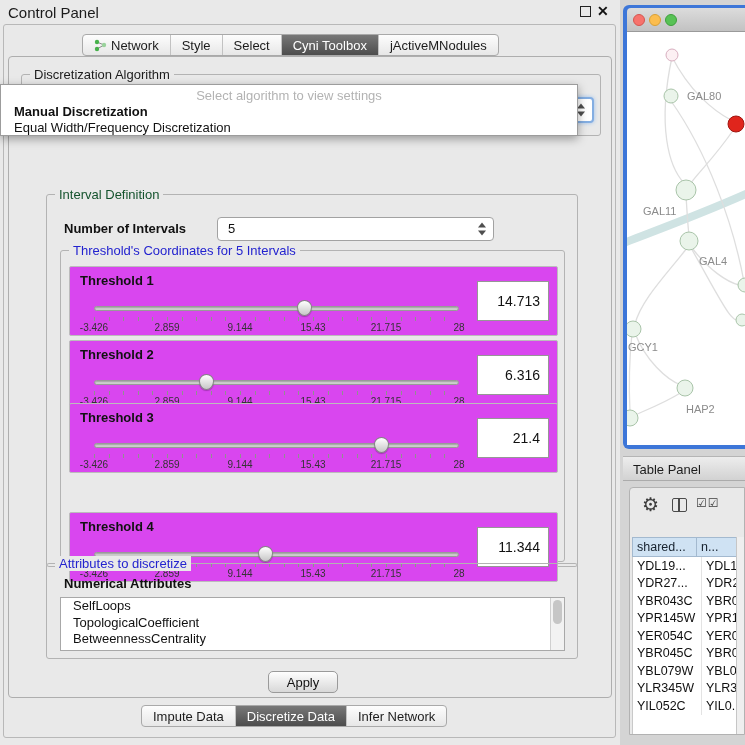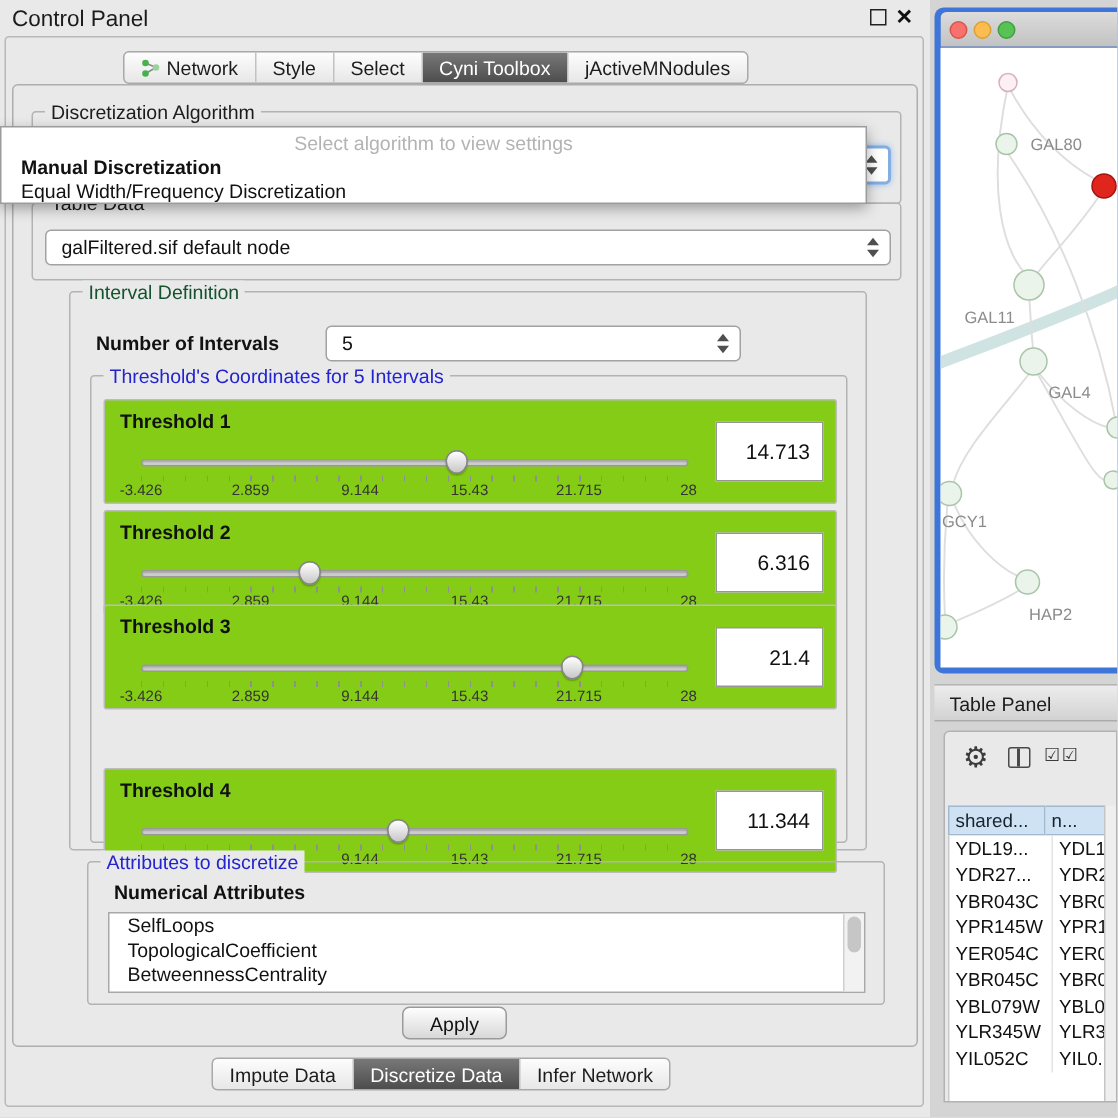--- a/index.html
+++ b/index.html
@@ -30,21 +30,21 @@
 
   
   .combo { position:absolute; background:#fff; border:1px solid #a2a2a2; border-radius:4px; font-size:13px; color:#111; }
   .combo .val { position:absolute; left:10px; top:0; line-height:22px; white-space:nowrap; }
   .combo.focus { border:2px solid #84aee2; box-shadow:0 0 4px #9cc0ec; }
   .stepper { position:absolute; right:6px; top:50%; transform:translateY(-50%); width:9px; height:13px; }
   .arr-up { position:absolute; top:0; left:0; width:0; height:0; border-left:4.5px solid transparent; border-right:4.5px solid transparent; border-bottom:5px solid #4f4f4f; }
   .arr-dn { position:absolute; bottom:0; left:0; width:0; height:0; border-left:4.5px solid transparent; border-right:4.5px solid transparent; border-top:5px solid #4f4f4f; }
 
   
-  .tpanel { position:absolute; left:8px; width:489px; height:70px; border:1px solid #bcbcbc; border-radius:2px; background:#84cc16; }
+  .tpanel { position:absolute; left:8px; width:489px; height:70px; border:1px solid #bcbcbc; border-radius:2px; background:#d946ef; }
   .tlabel { position:absolute; left:10px; top:6px; font-size:13px; font-weight:bold; color:#111; }
   .slider-area { position:absolute; left:24px; top:0; width:365px; height:70px; }
   .track { position:absolute; left:0; top:39px; width:100%; height:5px; background:#cccccc; border:1px solid #999; border-radius:3px; box-shadow:inset 0 1px 1px rgba(0,0,0,.18); }
   .thumb { position:absolute; top:33px; width:15px; height:16px; border-radius:50% 50% 50% 50% / 45% 45% 55% 55%; background:linear-gradient(#ffffff,#c7c7c7); border:1px solid #858585; box-shadow:0 1px 1px rgba(0,0,0,.25); }
   .ticks { position:absolute; left:0; top:50px; width:100%; height:4px; background:repeating-linear-gradient(90deg,#909090 0,#909090 1px,transparent 1px,transparent 14.6px); }
   .scale { position:absolute; left:0; top:55px; width:100%; height:12px; }
   .scale-num { position:absolute; transform:translateX(-50%); font-size:10px; color:#333; white-space:nowrap; }
   .vbox { position:absolute; right:8px; top:14px; width:72px; height:40px; background:#fff; border:1px solid #969696; font-size:14px; color:#111; text-align:right; line-height:38px; padding-right:8px; }
 
   
@@ -132,30 +132,20 @@
         <div class="group" style="left:12px; top:17px; width:580px; height:62px;">
           <span class="gtitle">Discretization Algorithm</span>
           <div class="combo focus" style="left:8px; top:22px; width:564px; height:26px;">
             <span class="stepper">
                 <span class="arr-up"></span>
                 <span class="arr-dn"></span>
               </span>
           </div>
         </div>
 
-        <div class="group" style="left:12px; top:78px; width:580px; height:52px;">
-          <span class="gtitle">Table Data</span>
-          <div class="combo" style="left:8px; top:17px; width:564px; height:24px;">
-            <span class="val">galFiltered.sif default node</span>
-            <span class="stepper">
-                <span class="arr-up"></span>
-                <span class="arr-dn"></span>
-              </span>
-          </div>
-        </div>
 
         <div class="group" style="left:37px; top:137px; width:532px; height:373px;">
           <span class="gtitle green">Interval Definition</span>
 
           <div style="position:absolute; left:17px; top:26px; font-size:13px; font-weight:bold; color:#111;">Number of Intervals</div>
           <div class="combo" style="left:170px; top:22px; width:277px; height:24px;">
             <span class="val">5</span>
             <span class="stepper">
                 <span class="arr-up"></span>
                 <span class="arr-dn"></span>
@@ -232,21 +222,21 @@
                     <span class="scale-num" style="left: 60%;">15.43</span>
                     <span class="scale-num" style="left: 80%;">21.715</span>
                     <span class="scale-num" style="left: 100%;">28</span>
                   </div>
               </div>
               <div class="vbox">11.344</div>
             </div>
           </div>
         </div>
 
-        <div class="group" style="left:37px; top:517px; width:532px; height:96px;margin-left:12px;">
+        <div class="group" style="left:37px; top:506px; width:532px; height:96px;">
           <span class="gtitle blue">Attributes to discretize</span>
           <div style="position:absolute; left:17px; top:12px; font-size:13px; font-weight:bold; color:#111;">Numerical Attributes</div>
           <div class="listbox" style="left:13px; top:33px; width:505px; height:54px;">
             <div>
                 <div class="attr-item">SelfLoops</div>
                 <div class="attr-item">TopologicalCoefficient</div>
                 <div class="attr-item">BetweennessCentrality</div>
               </div>
             <div class="lscroll">
                 <div class="lthumb"></div>

